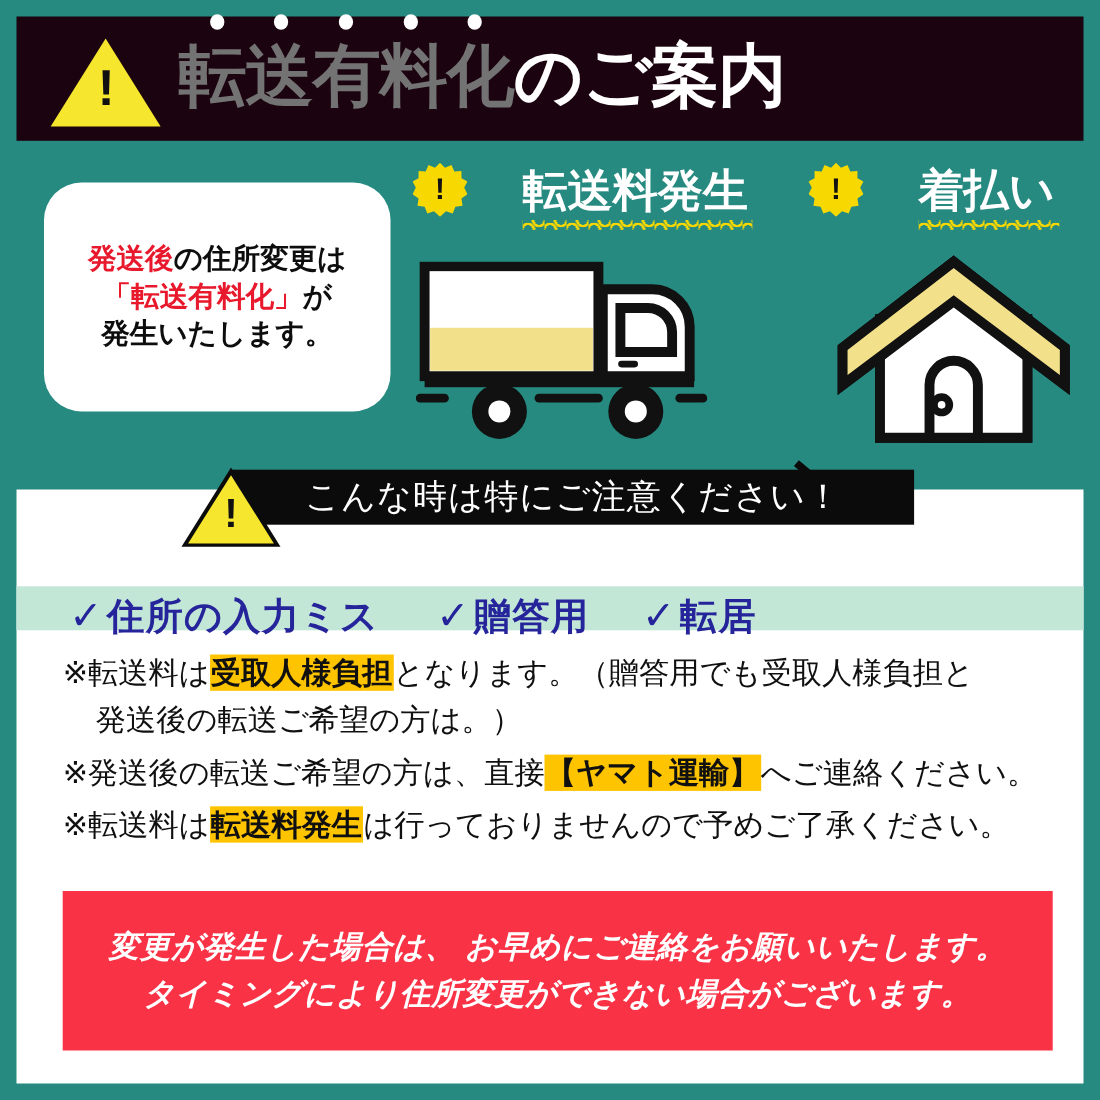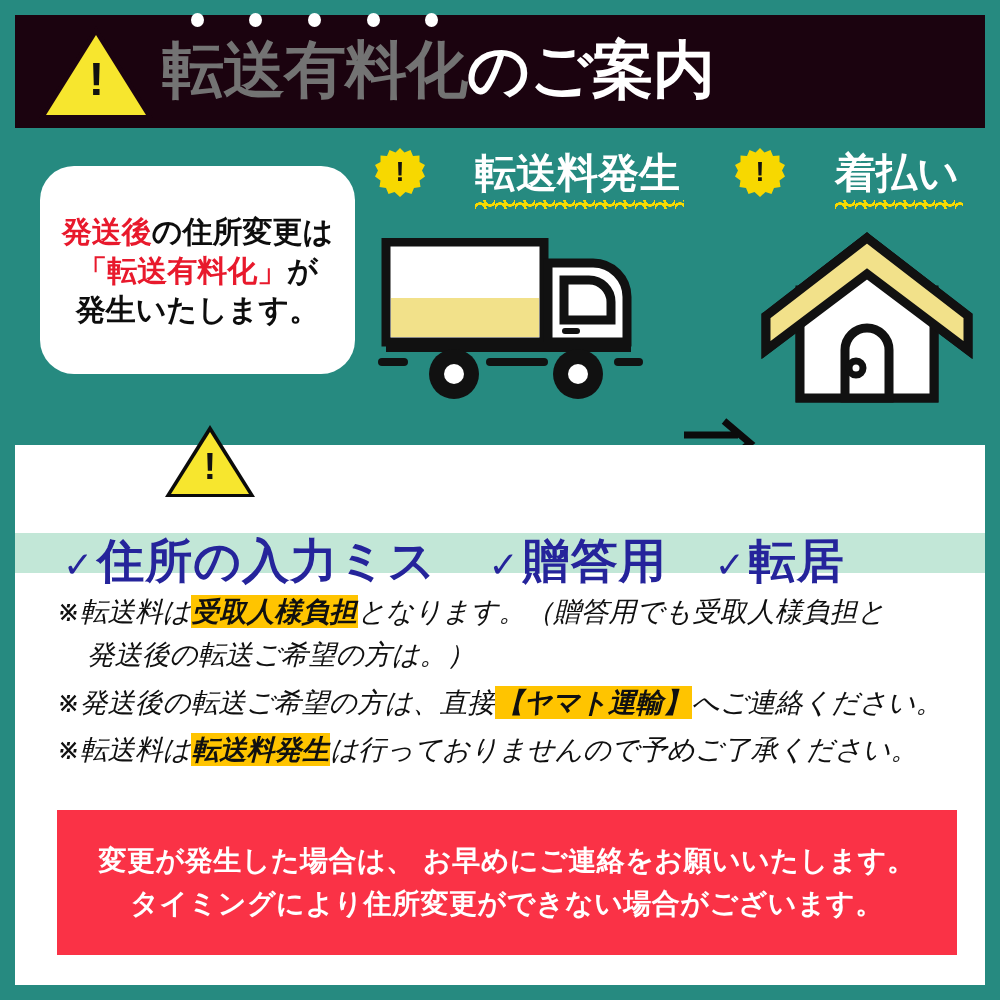--- a/index.html
+++ b/index.html
@@ -50,21 +50,21 @@
   }
 
   
   .teal-sec{position:absolute;left:0;top:128px;width:1000px;height:317px;}
 
   
   .bubble{
     position:absolute;left:40px;top:38px;width:315px;height:208px;
     background:#ffffff;border-radius:34px;
     display:flex;flex-direction:column;align-items:center;justify-content:center;
-    text-align:center;line-height:1.30;font-size:30px;font-weight:bold;color:#0d0d0d;
+    text-align:center;line-height:1.30;font-size:26px;font-weight:bold;color:#0d0d0d;
   }
   .bubble .red{color:#E8192C;}
   .bubble .ln{white-space:nowrap;}
 
   
   .icon-col{position:absolute;top:20px;}
   .col-truck{left:375px;width:310px;}
   .col-house{left:735px;width:235px;}
   .lbl-row{display:flex;align-items:center;gap:10px;}
   .burst{
@@ -116,38 +116,39 @@
   .check-row{
     position:absolute;left:0;top:60px;width:970px;height:68px;
   }
   .check-band{position:absolute;left:0;top:28px;width:970px;height:40px;background:#C2E7D7;}
   .check-items{
     position:absolute;left:0;top:0;width:970px;height:68px;
     display:flex;align-items:center;padding-left:48px;box-sizing:border-box;
   }
   .chk{display:flex;align-items:baseline;color:#25249B;font-weight:bold;white-space:nowrap;}
   .chk .mark{font-size:36px;font-weight:normal;margin-right:4px;}
-  .chk .txt{font-size:47px;letter-spacing:1px;margin-top:44px;}
+  .chk .txt{font-size:34px;letter-spacing:1px;margin-top:44px;}
   .chk.i0{margin-right:52px;}
   .chk.i1{margin-right:48px;}
 
   
   .notes{
     position:absolute;left:42px;top:145px;width:900px;
     font-size:27.5px;color:#101010;line-height:1.58;letter-spacing:0px;
   }
-  .note{margin-bottom:4px;font-style:italic;}
+  .note{margin-bottom:4px;}
   .hl{background:#FFC400;font-weight:bold;padding:1px 1px;}
   .sub{padding-left:30px;}
 
   
   .redbox{
     position:absolute;left:42px;top:365px;width:900px;height:145px;background:#FA3246;
     display:flex;flex-direction:column;align-items:center;justify-content:center;
     text-align:center;
+    font-style:italic;
   }
   .redbox .rl{
     color:#ffffff;font-size:28px;font-weight:bold;line-height:1.52;white-space:nowrap;letter-spacing:0.5px;
   }
 </style>
 </head>
 <body>
 
 <div class="poster">
 
@@ -233,20 +234,23 @@
       <rect x="40" y="62" width="134" height="108" fill="#ffffff" stroke="#111" stroke-width="9"></rect>
       <path d="M107 10 L174 62 L174 170 L40 170 L40 62 Z" fill="#ffffff" stroke="#111" stroke-width="9"></path>
       <path d="M107 10 L208 88 L208 122 L107 46 L6 122 L6 88 Z" fill="#F2E18A" stroke="#111" stroke-width="9"></path>
       <path d="M85 170 v-48 a22 22 0 0 1 44 0 v48 z" fill="#ffffff" stroke="#111" stroke-width="9"></path>
       <circle cx="96" cy="140" r="7" fill="none" stroke="#111" stroke-width="7"></circle>
     </svg>
   </div>
 
   <div class="white-sec">
 
+    <div class="attn-bar">
+      <span>こんな時は特にご注意ください！</span>
+    </div>
     <div class="attn-tri">
       <div class="t-out"></div>
       <div class="t-in"></div>
       <div class="t-bang">!</div>
     </div>
 
     <div class="check-row">
       <div class="check-band"></div>
       <div class="check-items">
         <div class="chk i0">

